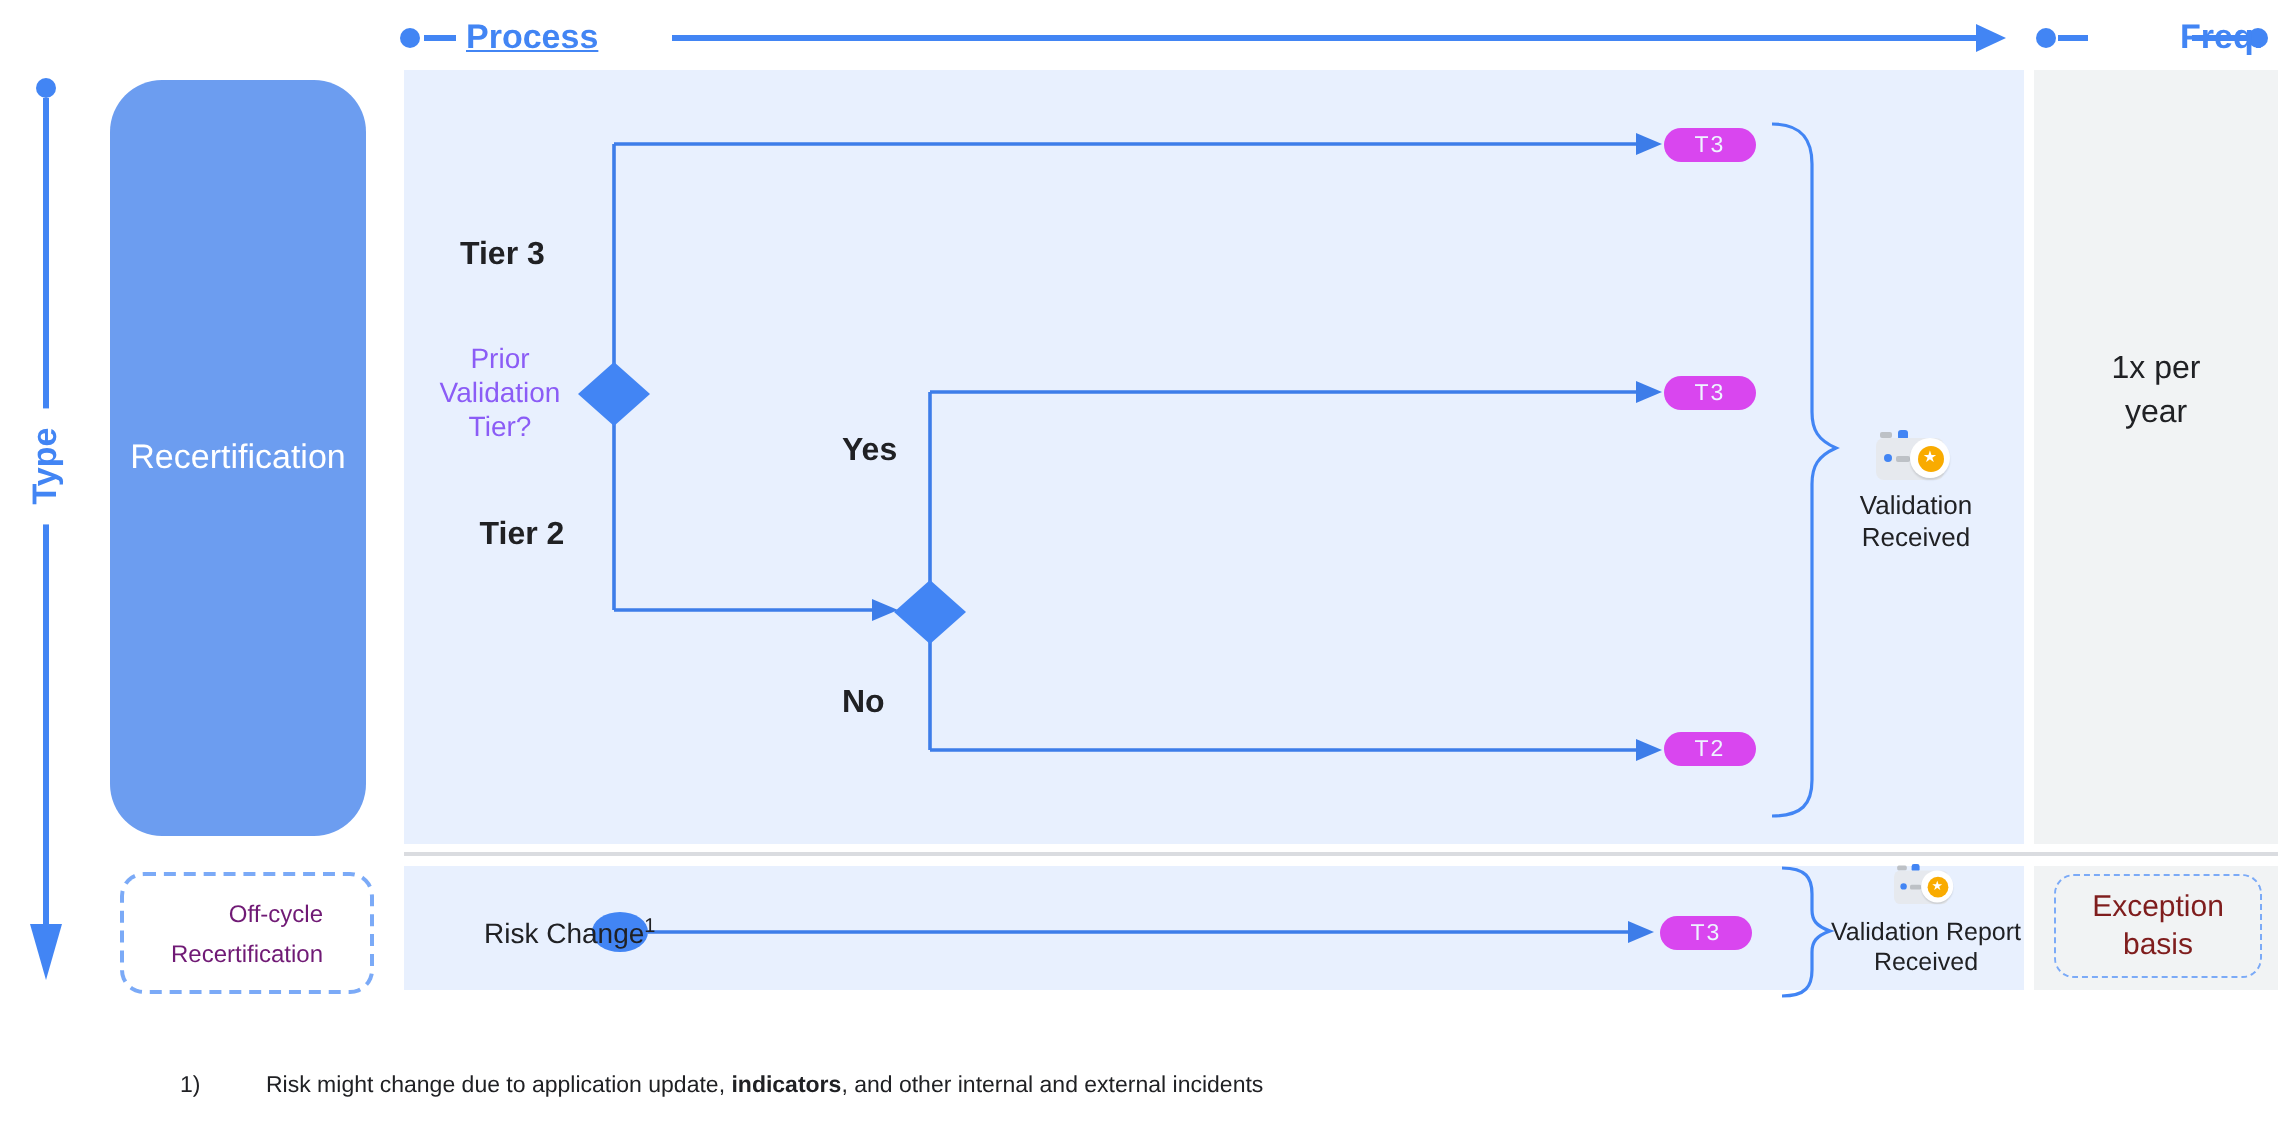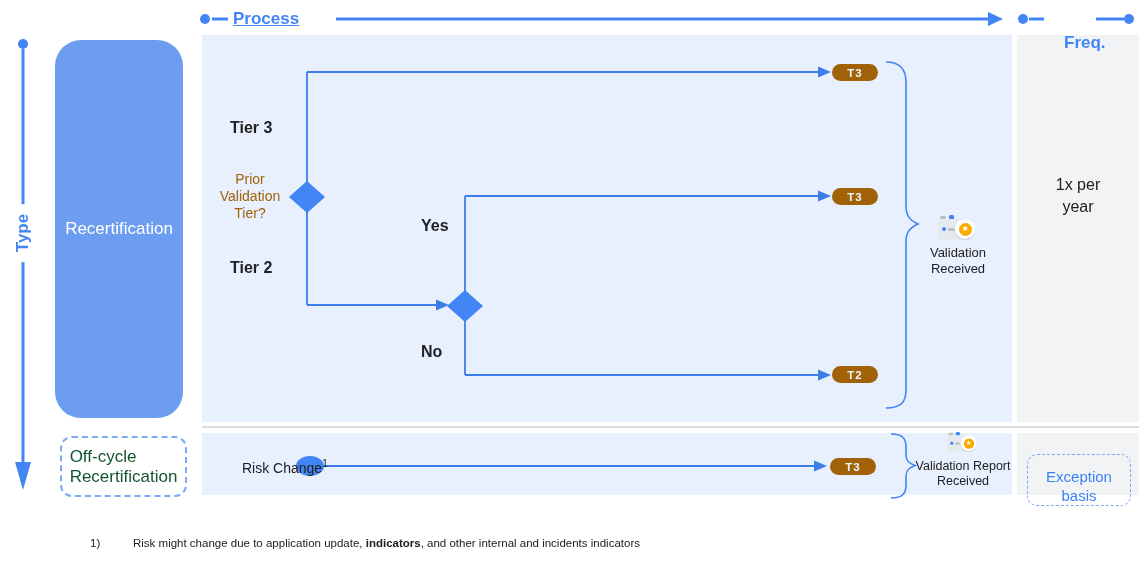--- a/index.html
+++ b/index.html
@@ -13,58 +13,58 @@
   
   .flow-panel      { left:202px; top:35px;  width:810px; height:387px; background:#e8f0fe; }
   .freq-panel      { left:1017px; top:35px; width:122px; height:387px; background:#f1f3f4; }
   .flow-panel-low  { left:202px; top:433px; width:810px; height:62px;  background:#e8f0fe; }
   .freq-panel-low  { left:1017px; top:433px; width:122px; height:62px; background:#f1f3f4; }
   .divider         { left:202px; top:426px; width:937px; height:2px;   background:#dadce0; }
 
   
   .axis-label { color:#4285f4; font-size:17px; font-weight:700; }
   .process-label { left:233px; top:9px;text-decoration:underline; }
-  .freq-label    { left:1064px; top:9px;margin-top:24px; }
+  .freq-label    { left:1090px; top:9px; }
   .type-label {
     left:23px; top:233px; transform:translate(-50%,-50%) rotate(-90deg);
     background:#ffffff; padding:2px 10px; white-space:nowrap;
   }
 
   
   .recert-box {
     left:55px; top:40px; width:128px; height:378px; background:#6c9df0;
     border-radius:26px; display:flex; align-items:center; justify-content:center;
     color:#ffffff; font-size:17px; font-weight:500;
   }
   .offcycle-box {
     left:60px; top:436px; width:127px; height:61px; background:#ffffff;
     border:2px dashed #7baaf7; border-radius:12px; box-sizing:border-box;
-    display:flex; align-items:center; justify-content:center; text-align:left;
-    color:#14532d; font-size:17px; font-weight:500; line-height:20px;
+    display:flex; align-items:center; justify-content:center; text-align:right;
+    color:#701a75; font-size:12px; font-weight:500; line-height:20px;
   }
   .exception-box {
     left:1027px; top:437px; width:104px; height:52px;
     border:1.5px dashed #7baaf7; border-radius:10px; box-sizing:border-box;
-    display:flex; align-items:flex-end; justify-content:center; text-align:center;
-    color:#3b82f6; font-size:15px; font-weight:500; line-height:19px;margin-top:17px;
+    display:flex; align-items:center; justify-content:center; text-align:center;
+    color:#7f1d1d; font-size:15px; font-weight:500; line-height:19px;
   }
 
   
   .branch-label { font-size:16px; font-weight:700; color:#202124; }
   .tier3-label { left:230px; top:119px; width:62px; text-align:left; }
-  .tier2-label { left:230px; top:259px; width:62px; text-align:left; }
+  .tier2-label { left:230px; top:259px; width:62px; text-align:center; }
   .yes-label   { left:421px; top:217px;text-align:right; }
   .no-label    { left:421px; top:343px; }
-  .decision-label { font-size:14px; color:#a16207; line-height:17px; text-align:center; }
+  .decision-label { font-size:14px; color:#8b5cf6; line-height:17px; text-align:center; }
   .decision1-label { left:208px; top:171px; width:84px; }
   .decision2-label { left:482px; top:293px; width:84px; font-size:15px; color:#202124; }
 
   .pill {
-    position:absolute; width:46px; height:17px; background:#a16207; border-radius:9px;
-    color:#eef4ff; font-size:11.5px; font-weight:700; letter-spacing:1px;
+    position:absolute; width:46px; height:17px; background:#d946ef; border-radius:9px;
+    color:#eef4ff; font-size:11.5px; font-weight:400; letter-spacing:1px;
     display:flex; align-items:center; justify-content:center;
   }
 
   .result-note { text-align:center; color:#202124; }
   .validation-received { left:910px; top:215px; width:96px; font-size:13px; line-height:16px; }
   .validation-report   { left:901px; top:432px; width:124px; font-size:12.5px; line-height:15px; }
 
   .freq-1x { left:1017px; top:174px; width:122px; text-align:center;
              color:#202124; font-size:16px; line-height:22px; }
 
@@ -200,16 +200,16 @@
     <div class="preline">Validation Report
 Received</div>
   </div>
   <div class="abs exception-box">
     <span class="preline">Exception
 basis</span>
   </div>
 
   <div class="abs footnote">
     <span class="fn-num">1)</span>
-    <span><span>Risk might change due to application update, </span><b>indicators</b><span>, and other internal and incidents indicators</span></span>
+    <span><span>Risk might change due to application update, </span><b>indicators</b><span>, and other internal and external incidents</span></span>
   </div>
 
 </div>
 
 </body></html>

